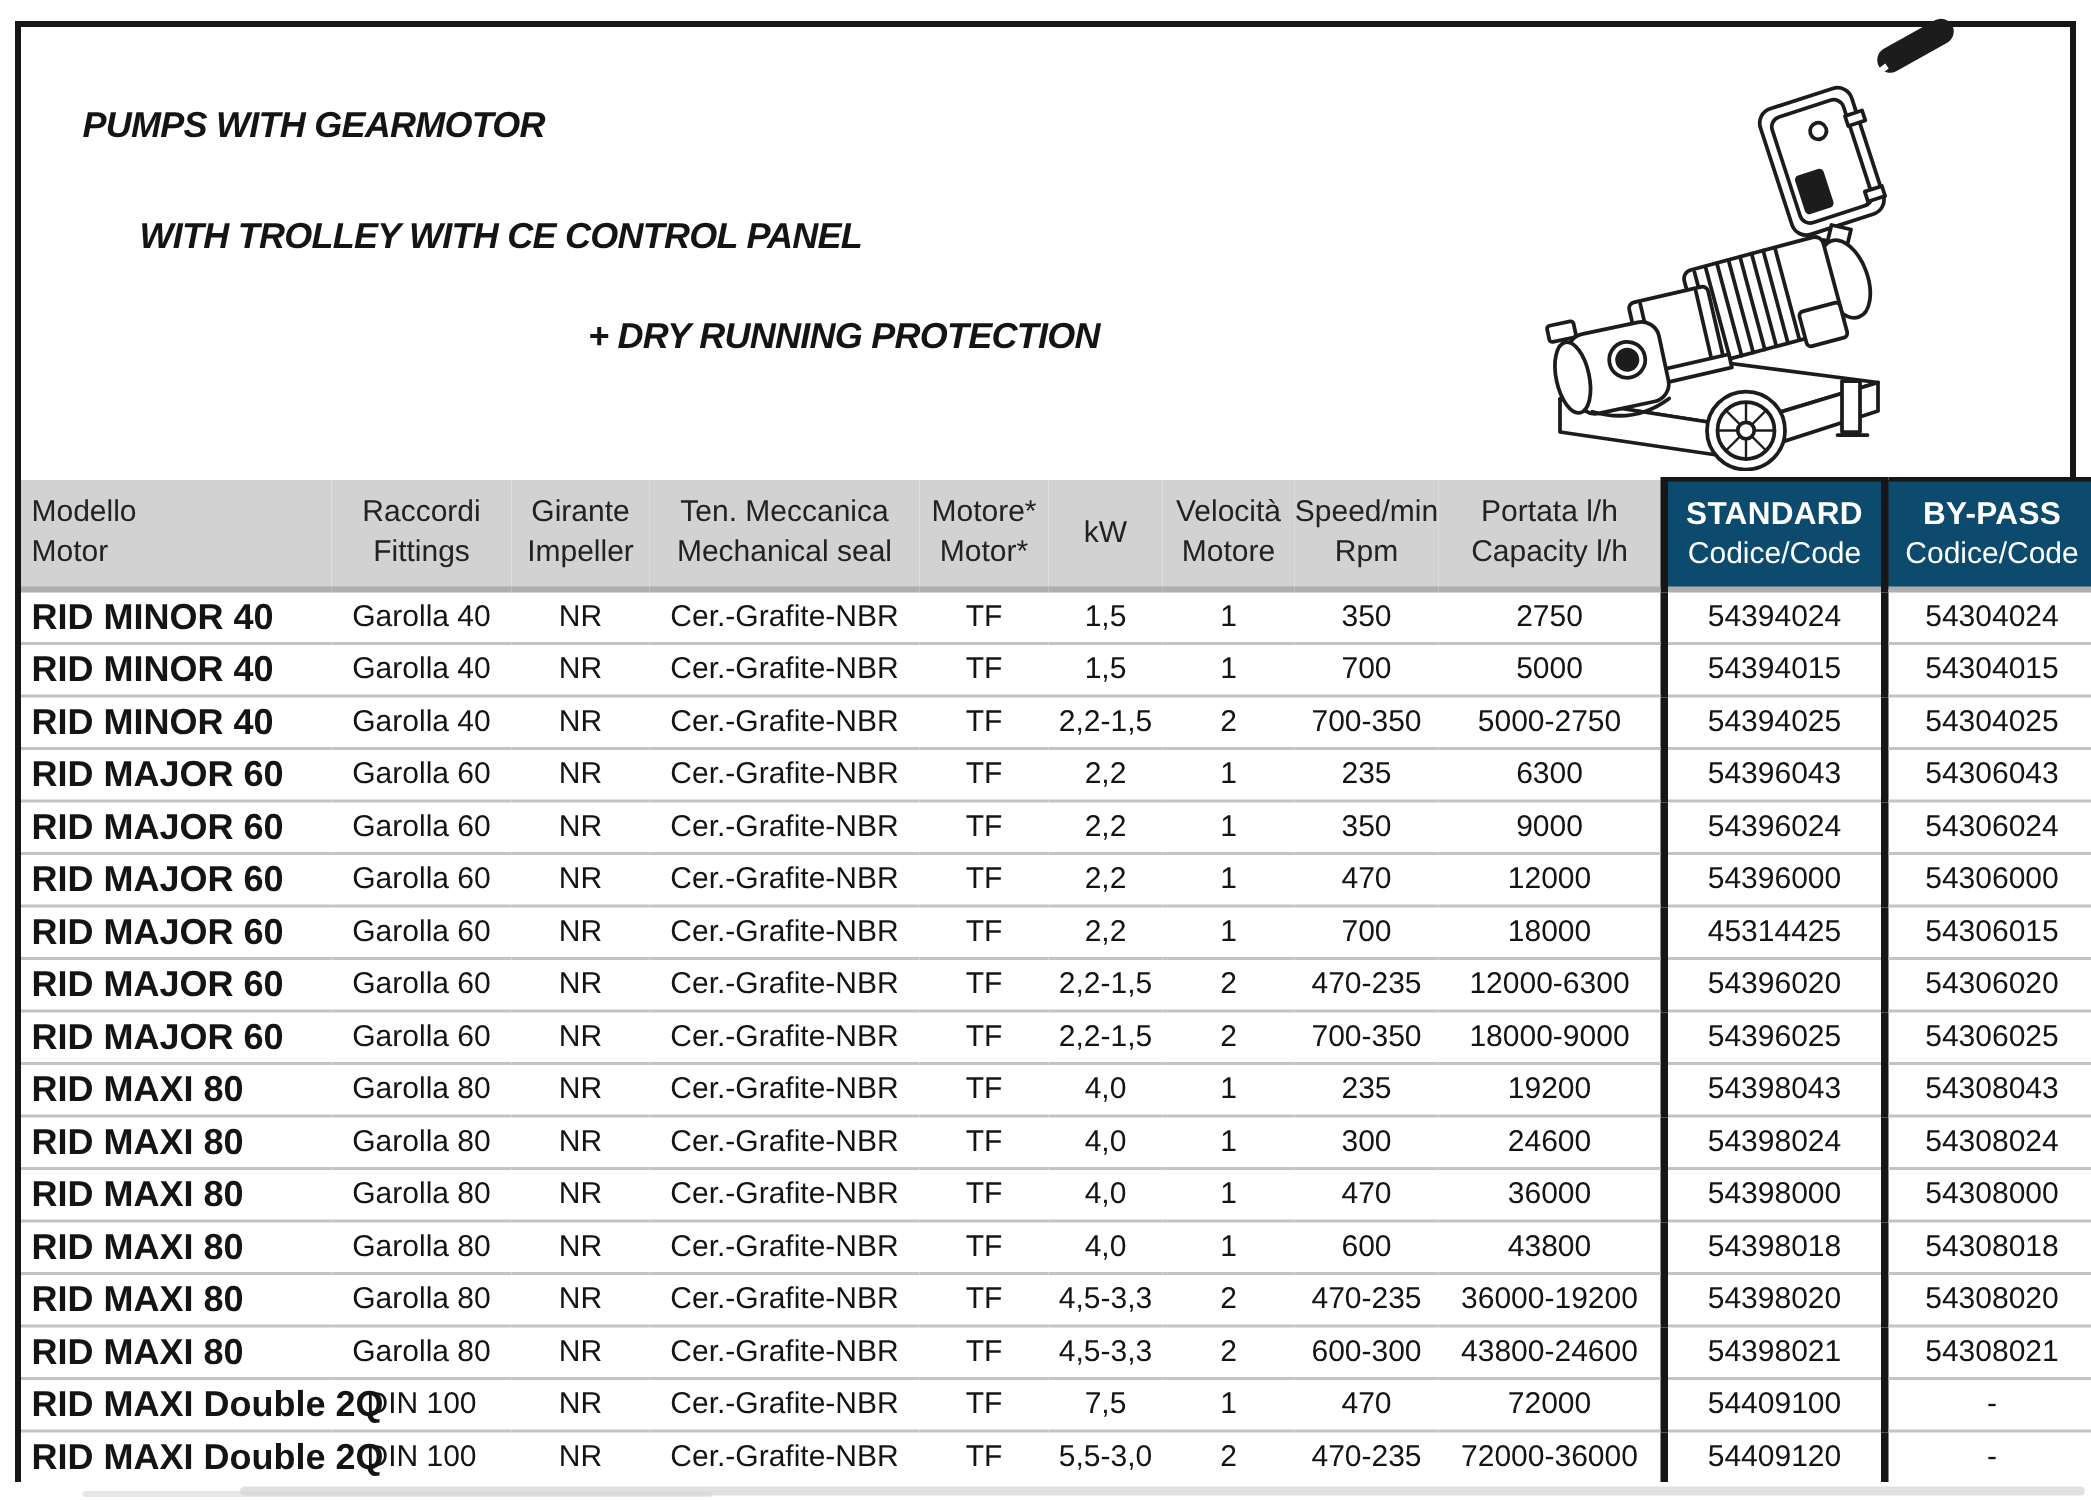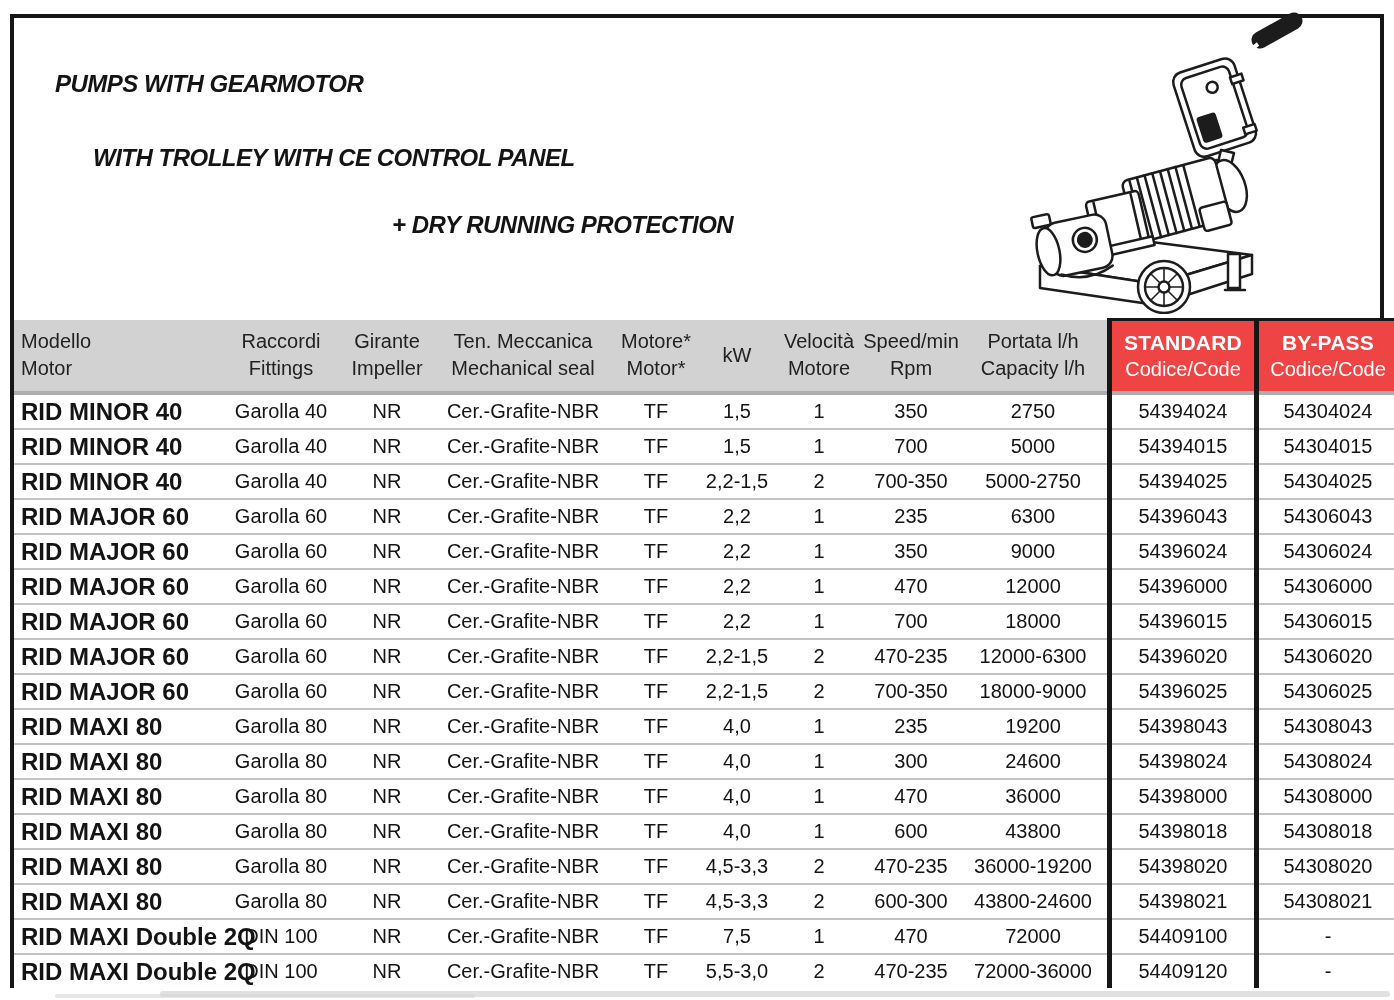--- a/index.html
+++ b/index.html
@@ -27,21 +27,21 @@
     position:absolute;left:14px;top:318px;width:1366px;
     border-collapse:collapse;table-layout:fixed;background:#fff;
   }
   th,td{margin:0;padding:0;font-weight:normal;}
   thead th{
     height:70px;background:#d2d2d2;color:#222;vertical-align:middle;
     text-align:center;border-bottom:4px solid #aeaeae;
   }
   thead th .h1,thead th .h2{display:block;line-height:27px;font-size:20px;}
   thead th.dark{
-    background:#ef4444;color:#ffffff;border-top:3px solid #161616;
+    background:#0c4a6e;color:#ffffff;border-top:3px solid #161616;
   }
   thead th.dark .h1{font-weight:bold;font-size:21px;letter-spacing:0.2px;}
   tbody td{
     height:33px;border-top:2px solid #c3c3c3;text-align:center;
     font-size:20px;color:#141414;background:#fff;white-space:nowrap;
   }
   tbody tr:first-child td{border-top:none;}
   th.c0,td.c0{text-align:left;padding-left:7px;}
   td.c0{font-weight:bold;font-size:24px;}
   
@@ -276,21 +276,21 @@
       <tr>
         <td class="c0">RID MAJOR 60</td>
         <td class="c1">Garolla 60</td>
         <td class="c2">NR</td>
         <td class="c3">Cer.-Grafite-NBR</td>
         <td class="c4">TF</td>
         <td class="c5">2,2</td>
         <td class="c6">1</td>
         <td class="c7">700</td>
         <td class="c8">18000</td>
-        <td class="c9">54396015</td>
+        <td class="c9">45314425</td>
         <td class="c10">54306015</td>
       </tr>
       <tr>
         <td class="c0">RID MAJOR 60</td>
         <td class="c1">Garolla 60</td>
         <td class="c2">NR</td>
         <td class="c3">Cer.-Grafite-NBR</td>
         <td class="c4">TF</td>
         <td class="c5">2,2-1,5</td>
         <td class="c6">2</td>

